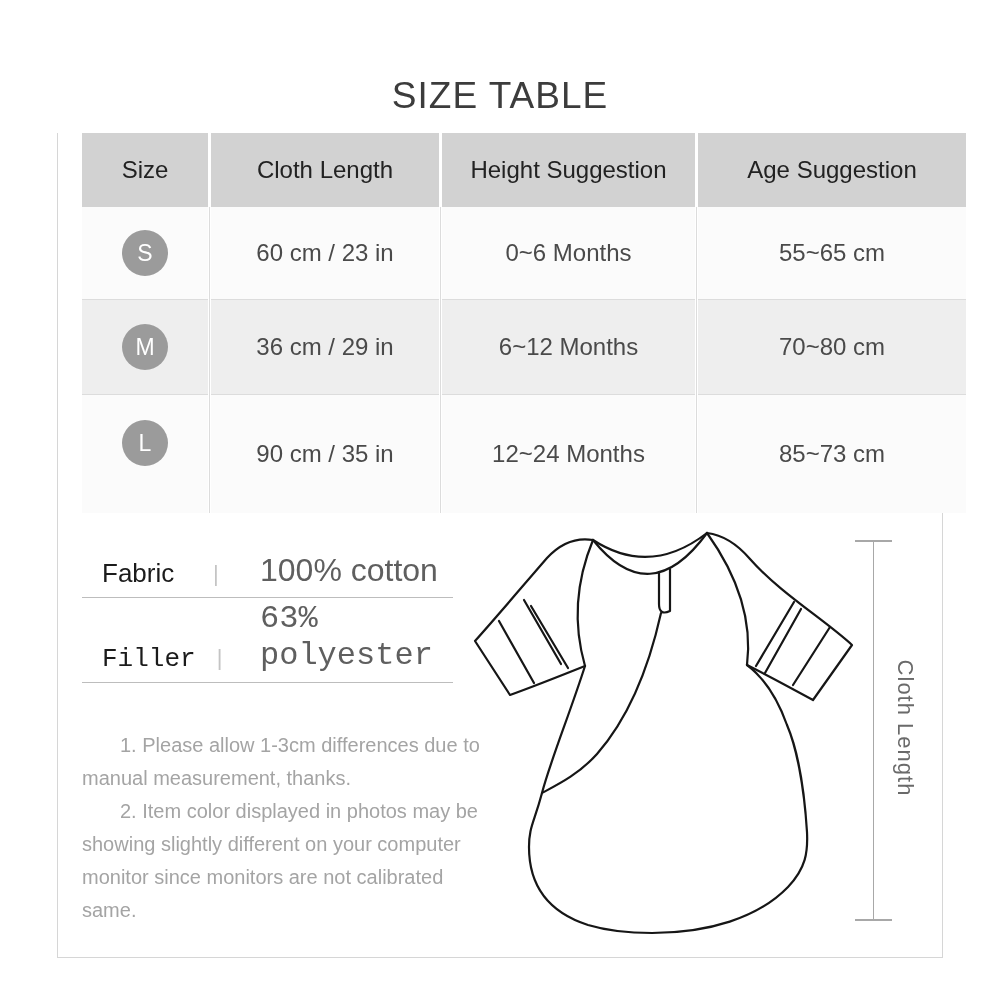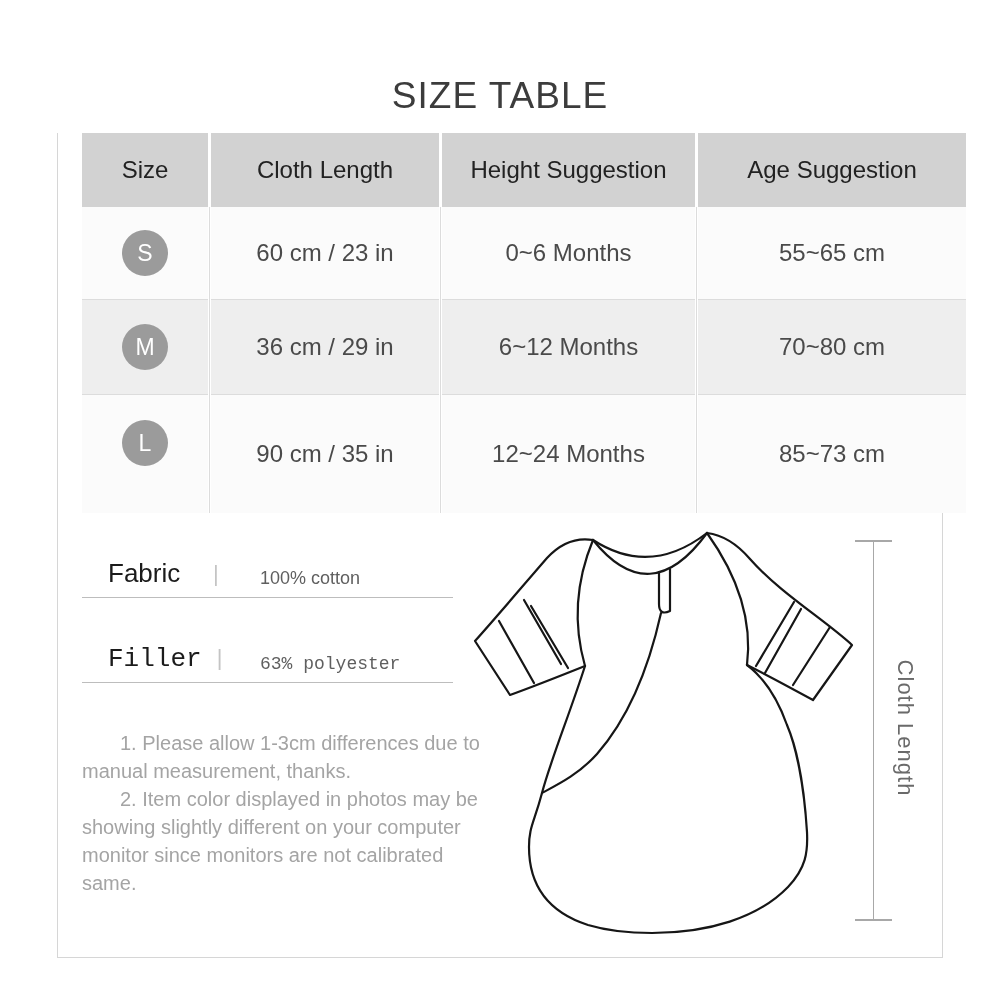--- a/index.html
+++ b/index.html
@@ -30,26 +30,26 @@
   .sep-top{border-top:1px solid var(--grid-line);}
   .vline{position:absolute;top:74px;bottom:0;width:1px;background:var(--grid-line);}
   .vl1{left:127px;} .vl2{left:358px;} .vl3{left:614px;}
   .badge{width:46px;height:46px;border-radius:50%;background:var(--badge-bg);
          color:var(--badge-text);display:flex;align-items:center;justify-content:center;
          font-size:23px;}
   .badge-offset{position:relative;top:-11px;}
   .details{position:absolute;left:0;top:380px;width:884px;height:445px;}
   .spec{position:absolute;left:24px;width:371px;height:51px;
         border-bottom:1px solid var(--rule);}
-  .spec .label{position:absolute;left:20px;bottom:8px;font-size:26px;color:var(--spec-label-text);margin-left:6px;}
+  .spec .label{position:absolute;left:20px;bottom:8px;font-size:26px;color:var(--spec-label-text);}
   .spec .pipe{position:absolute;left:131px;bottom:10px;font-size:22px;color:var(--pipe);}
-  .spec .value{position:absolute;left:178px;bottom:8px;font-size:18px;color:var(--spec-value-text);}
+  .spec .value{position:absolute;left:178px;bottom:8px;font-size:32px;color:var(--spec-value-text);}
   .spec0{top:33px;} .spec1{top:118px;font-family:Liberation Mono, monospace;}
   .notes{position:absolute;left:24px;top:216px;width:400px;font-size:20px;
-         line-height:28px;color:var(--note-text);}
+         line-height:33px;color:var(--note-text);}
   .notes p{margin:0;text-indent:38px;}
   .garment{position:absolute;left:397px;top:12px;}
   .garment path{fill:none;stroke:var(--drawing-stroke);stroke-width:2.2;
                 stroke-linecap:round;stroke-linejoin:round;}
   .m-line{position:absolute;left:815px;top:28px;width:1px;height:379px;background:var(--measure);}
   .m-cap{position:absolute;left:797px;width:37px;height:2px;background:var(--measure);}
   .m-cap-top{top:27px;} .m-cap-bot{top:406px;}
   .m-label{position:absolute;left:777px;top:200px;width:140px;height:30px;line-height:30px;
            text-align:center;font-size:22px;letter-spacing:1px;color:var(--measure-text);
            transform:rotate(90deg);}

